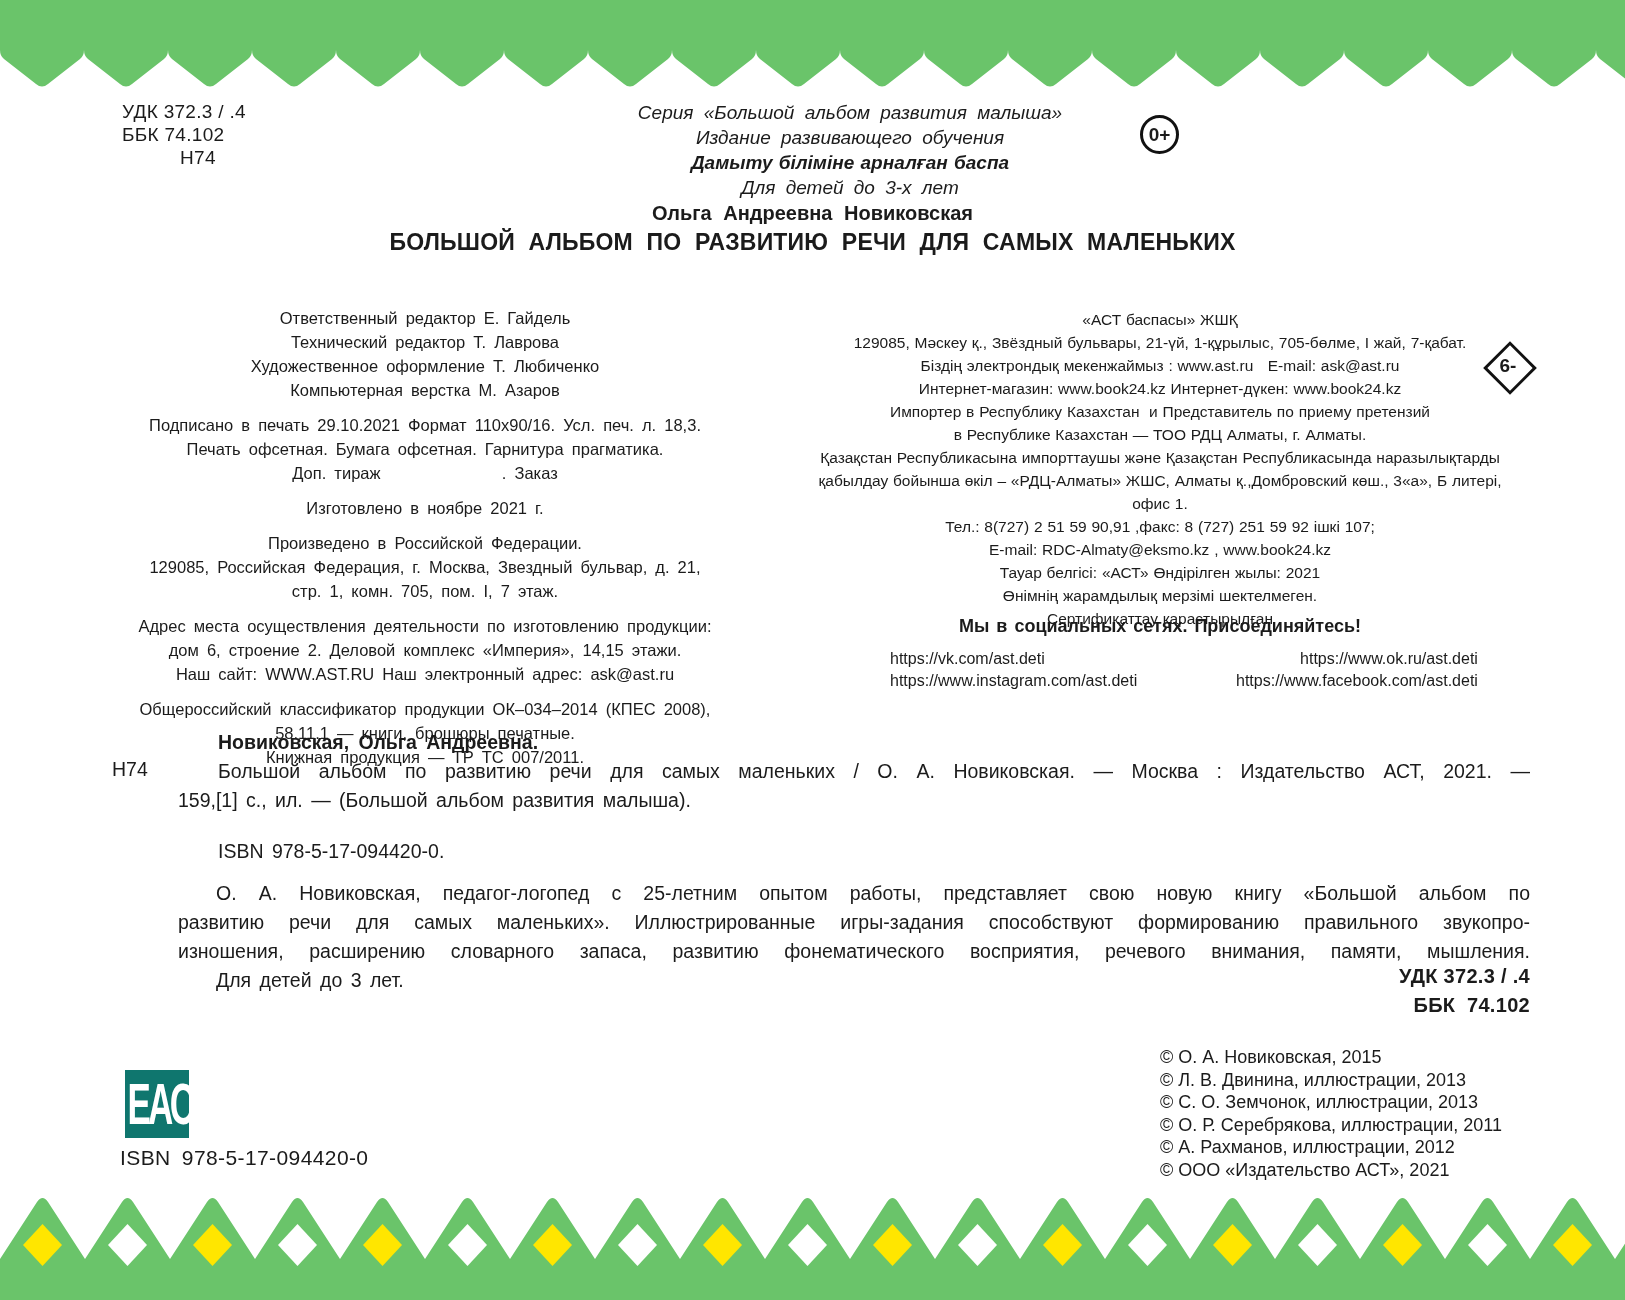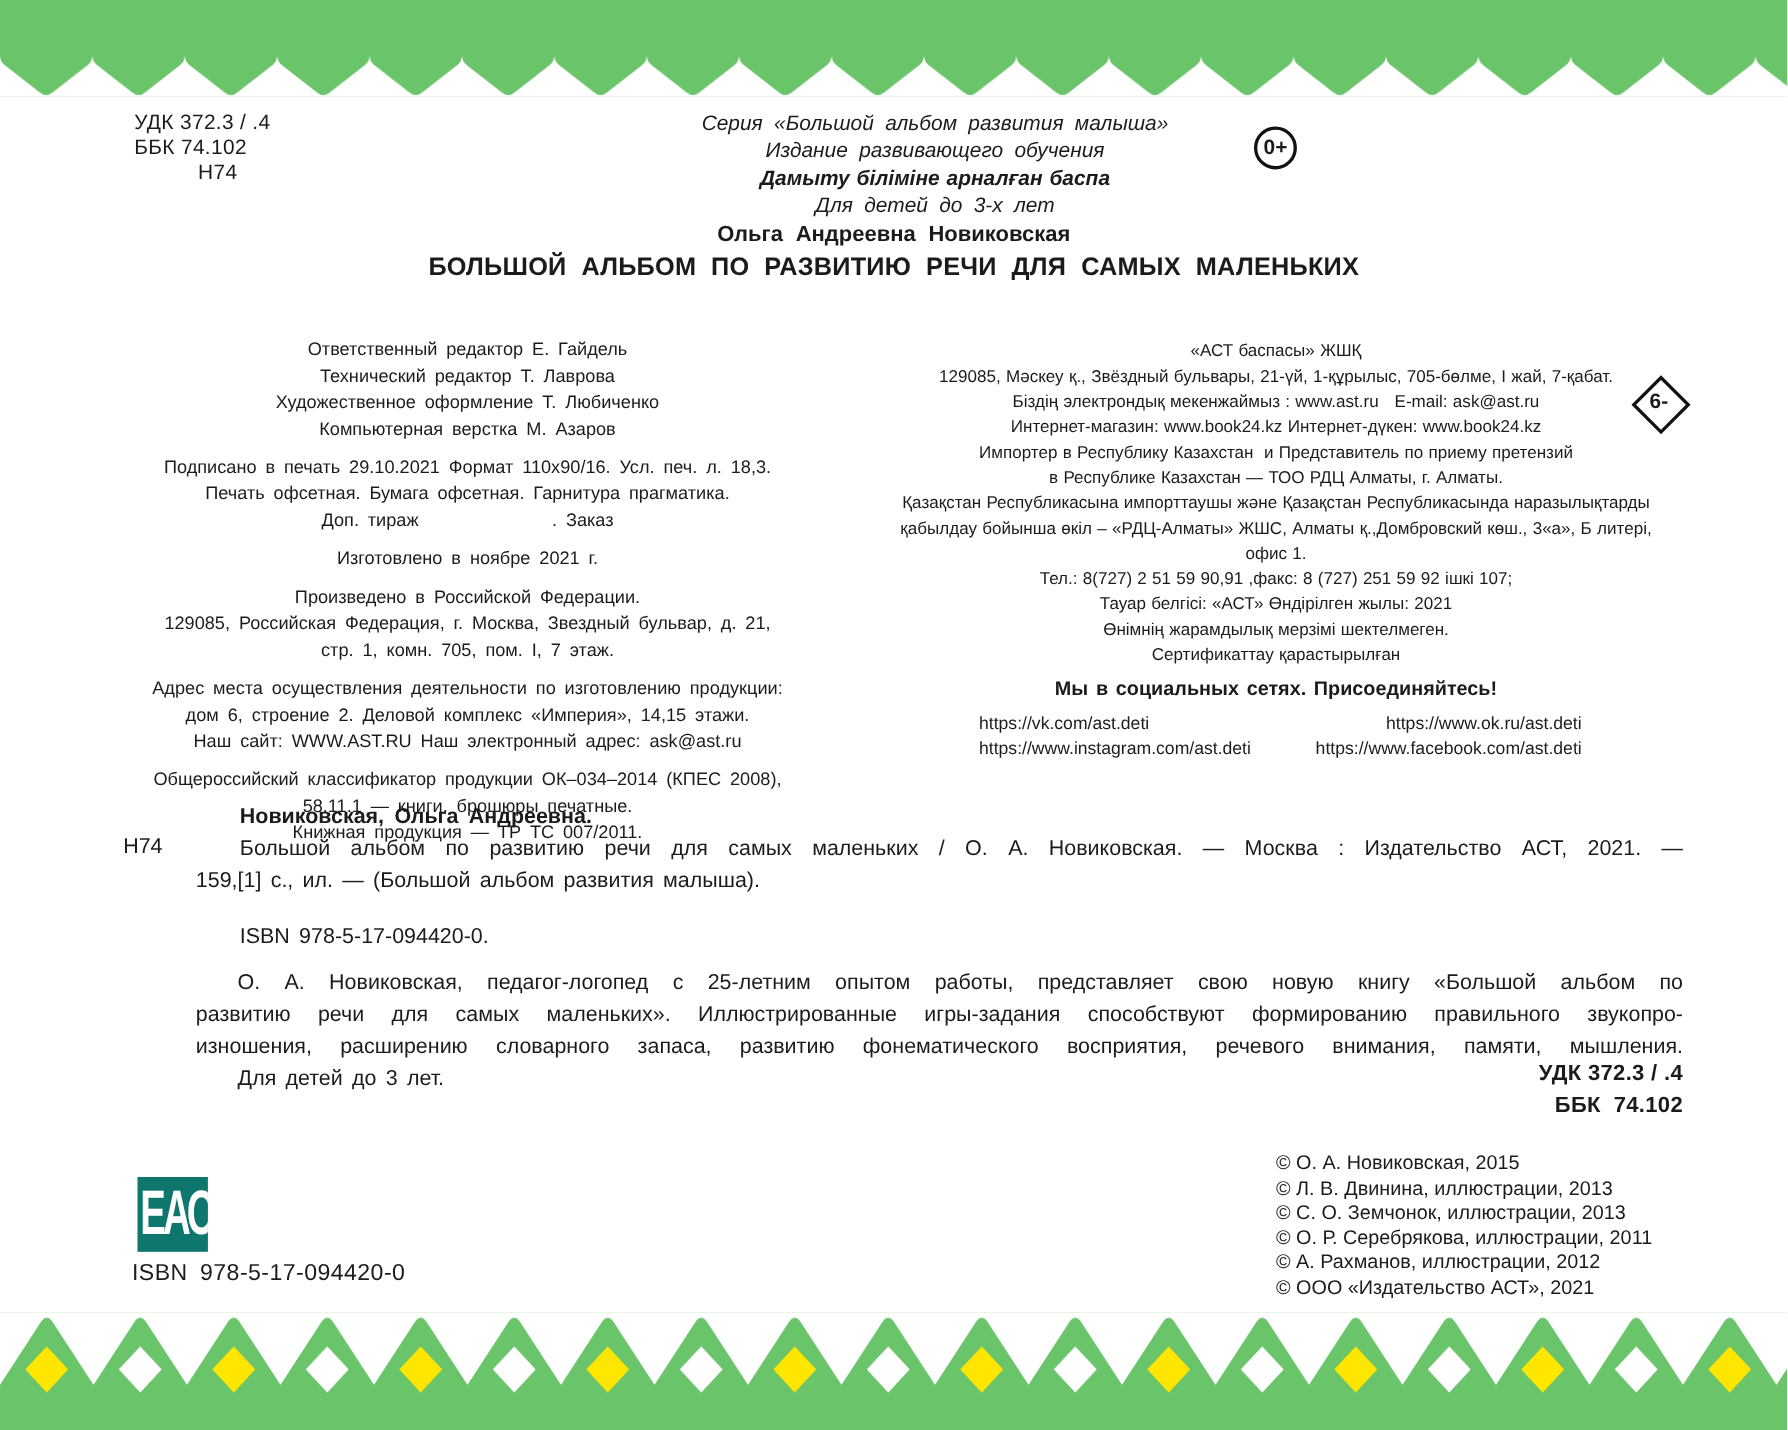--- a/index.html
+++ b/index.html
@@ -29,21 +29,21 @@
   .leftcol{left:95px;top:306px;width:660px;font-size:16.5px;line-height:24px;word-spacing:3.5px;text-align:center;}
   .leftcol .grp{margin-bottom:11px;}
   .rightcol{left:810px;top:308px;width:700px;font-size:15.5px;line-height:23px;word-spacing:0.5px;text-align:center;}
   
   .age6{left:1486px;top:344px;width:44px;height:44px;}
   .age6 .dia{position:absolute;left:5px;top:5px;width:32px;height:32px;border:3px solid #111;transform:rotate(45deg);background:#fff;}
   .age6 .num{position:absolute;left:0;top:0;width:44px;height:44px;line-height:44px;text-align:center;font-weight:bold;font-size:19px;}
   
   .social{left:820px;top:616px;width:680px;}
   .social .st{font-weight:bold;font-size:18px;text-align:center;margin-bottom:11px;word-spacing:2px;}
-  .social .cols{display:flex;font-size:16px;line-height:22px;}
+  .social .cols{display:flex;font-size:16px;line-height:22px;gap:40px;}
   .social .c1{margin-left:70px;width:268px;}
   .social .c2{margin-left:38px;text-align:right;}
   
   .catalog{left:178px;top:728px;width:1352px;font-size:19.5px;line-height:29px;}
   .cat-author{font-weight:bold;word-spacing:4px;padding-left:40px;}
   .jline{text-align:justify;text-align-last:justify;word-spacing:2px;}
   .cat-line1{padding-left:40px;}
   .cat-line2{word-spacing:3px;}
   .cat-code{left:112px;top:758px;font-size:19.5px;}
   .cat-isbn{margin-top:22px;padding-left:40px;word-spacing:3px;}
@@ -127,20 +127,21 @@
 <div class="abs rightcol">
   <div>«АСТ баспасы» ЖШҚ</div>
   <div>129085, Мәскеу қ., Звёздный бульвары, 21-үй, 1-құрылыс, 705-бөлме, I жай, 7-қабат.</div>
   <div>Біздің электрондық мекенжаймыз : www.ast.ru&nbsp;&nbsp;&nbsp;E-mail: ask@ast.ru</div>
   <div>Интернет-магазин: www.book24.kz Интернет-дүкен: www.book24.kz</div>
   <div>Импортер в Республику Казахстан&nbsp; и Представитель по приему претензий</div>
   <div>в Республике Казахстан — ТОО РДЦ Алматы, г. Алматы.</div>
   <div>Қазақстан Республикасына импорттаушы және Қазақстан Республикасында наразылықтарды</div>
   <div>қабылдау бойынша өкіл – «РДЦ-Алматы» ЖШС, Алматы қ.,Домбровский көш., 3«а», Б литері, офис 1.</div>
   <div>Тел.: 8(727) 2 51 59 90,91 ,факс: 8 (727) 251 59 92 ішкі 107;</div>
+  <div>E-mail: RDC-Almaty@eksmo.kz , www.book24.kz</div>
   <div>Тауар белгісі: «АСТ» Өндірілген жылы: 2021</div>
   <div>Өнімнің жарамдылық мерзімі шектелмеген.</div>
   <div>Сертификаттау қарастырылған</div>
 </div>
 
 <div class="abs age6">
   <div class="dia"></div>
   <div class="num">6-</div>
 </div>
 

